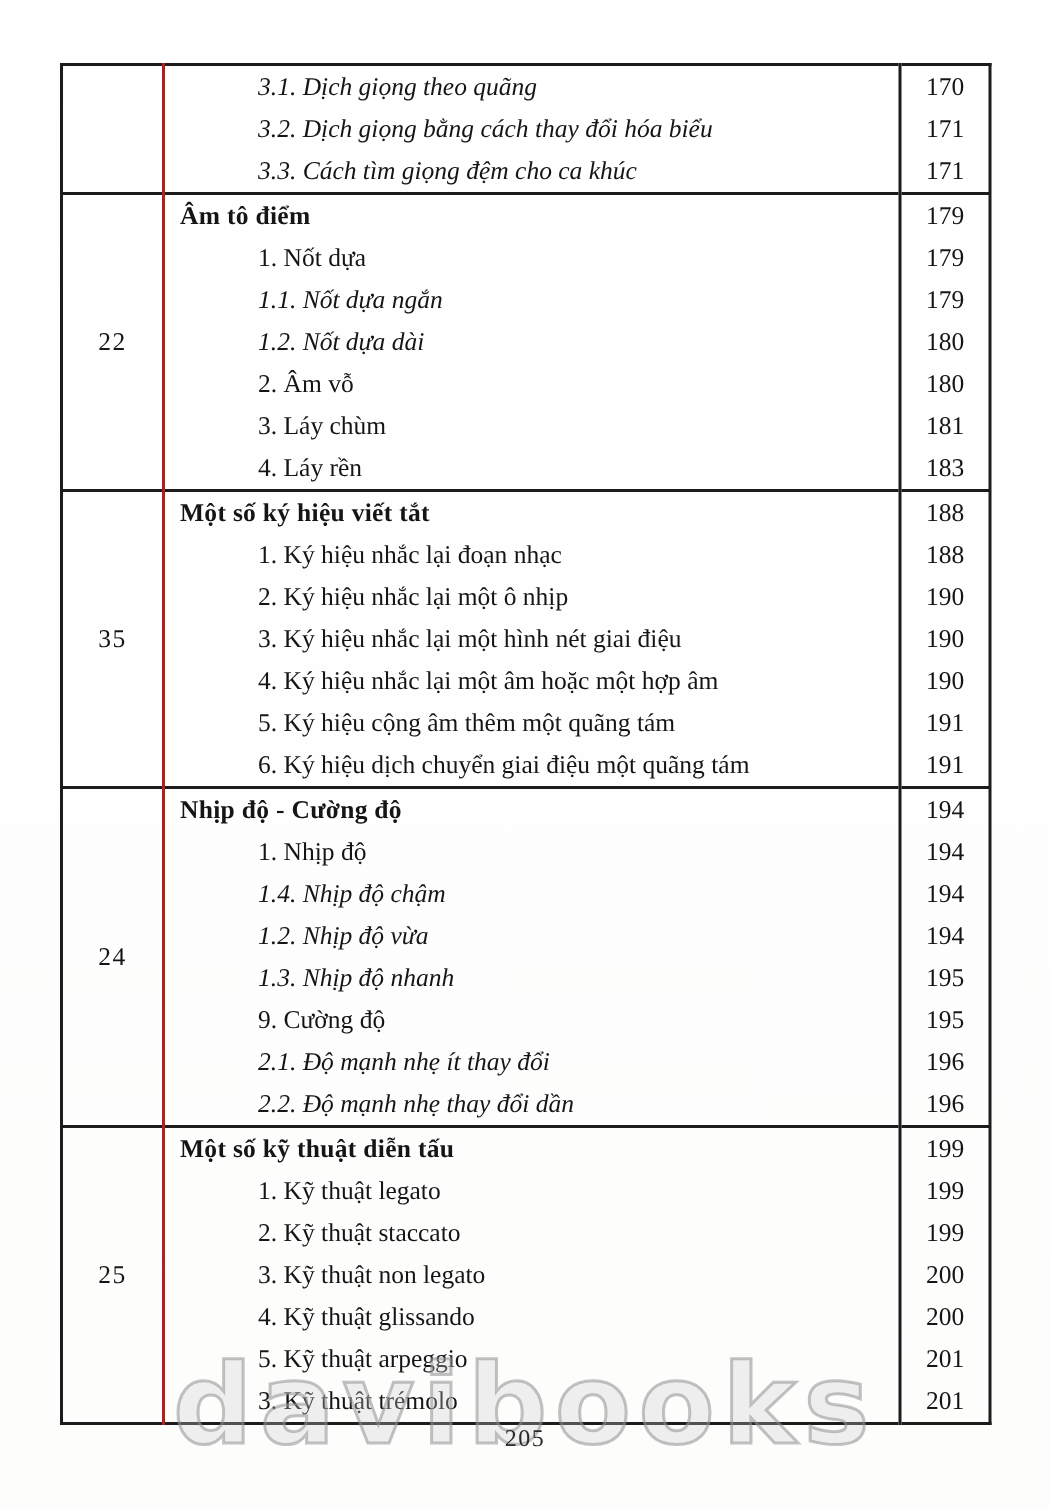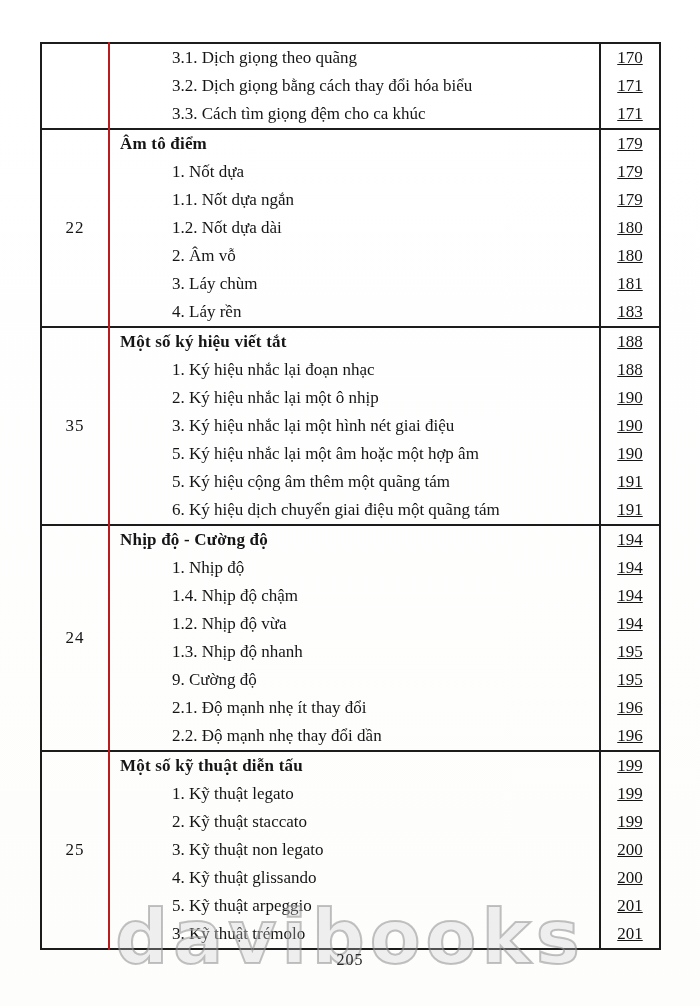--- a/index.html
+++ b/index.html
@@ -23,22 +23,22 @@
     font-size:17px;color:#151515;vertical-align:middle;
     padding-top:0;padding-bottom:0;overflow:hidden;white-space:nowrap;
   }
   td.ch{
     width:64px;border-right:2px solid #b91c1c;
     text-align:center;vertical-align:top;padding-top:4px;
     font-size:17px;letter-spacing:1px;
   }
   td.ti{height:28px;padding-left:62px;}
   td.ti.header{padding-left:10px;font-weight:bold;letter-spacing:.2px;margin-left:31px;}
-  td.ti.subitem{}
-  td.pg{width:56px;border-left:2px solid #1c1c1c;text-align:center;text-decoration:underline;}
+  td.ti.subitem{font-style:italic;}
+  td.pg{width:56px;border-left:2px solid #1c1c1c;text-align:center;}
 
   .page-num{
     position:absolute;left:0;right:0;top:951px;text-align:center;
     font-size:16px;color:#2a2a2a;z-index:4;letter-spacing:1px;
   }
   .watermark{
     position:absolute;left:0;right:0;top:900px;text-align:center;
     pointer-events:none;z-index:3;
     font-family:"DejaVu Sans", sans-serif;
   }
@@ -117,21 +117,21 @@
       </tr>
       <tr>
         <td class="ti item">2.  Ký hiệu nhắc lại một ô nhịp</td>
         <td class="pg">190</td>
       </tr>
       <tr>
         <td class="ti item">3.  Ký hiệu nhắc lại một hình nét giai điệu</td>
         <td class="pg">190</td>
       </tr>
       <tr>
-        <td class="ti item">5.  Ký hiệu nhắc lại một âm hoặc một hợp âm</td>
+        <td class="ti item">4.  Ký hiệu nhắc lại một âm hoặc một hợp âm</td>
         <td class="pg">190</td>
       </tr>
       <tr>
         <td class="ti item">5.  Ký hiệu cộng âm thêm một quãng tám</td>
         <td class="pg">191</td>
       </tr>
       <tr>
         <td class="ti item">6.  Ký hiệu dịch chuyển giai điệu một quãng tám</td>
         <td class="pg">191</td>
       </tr>

